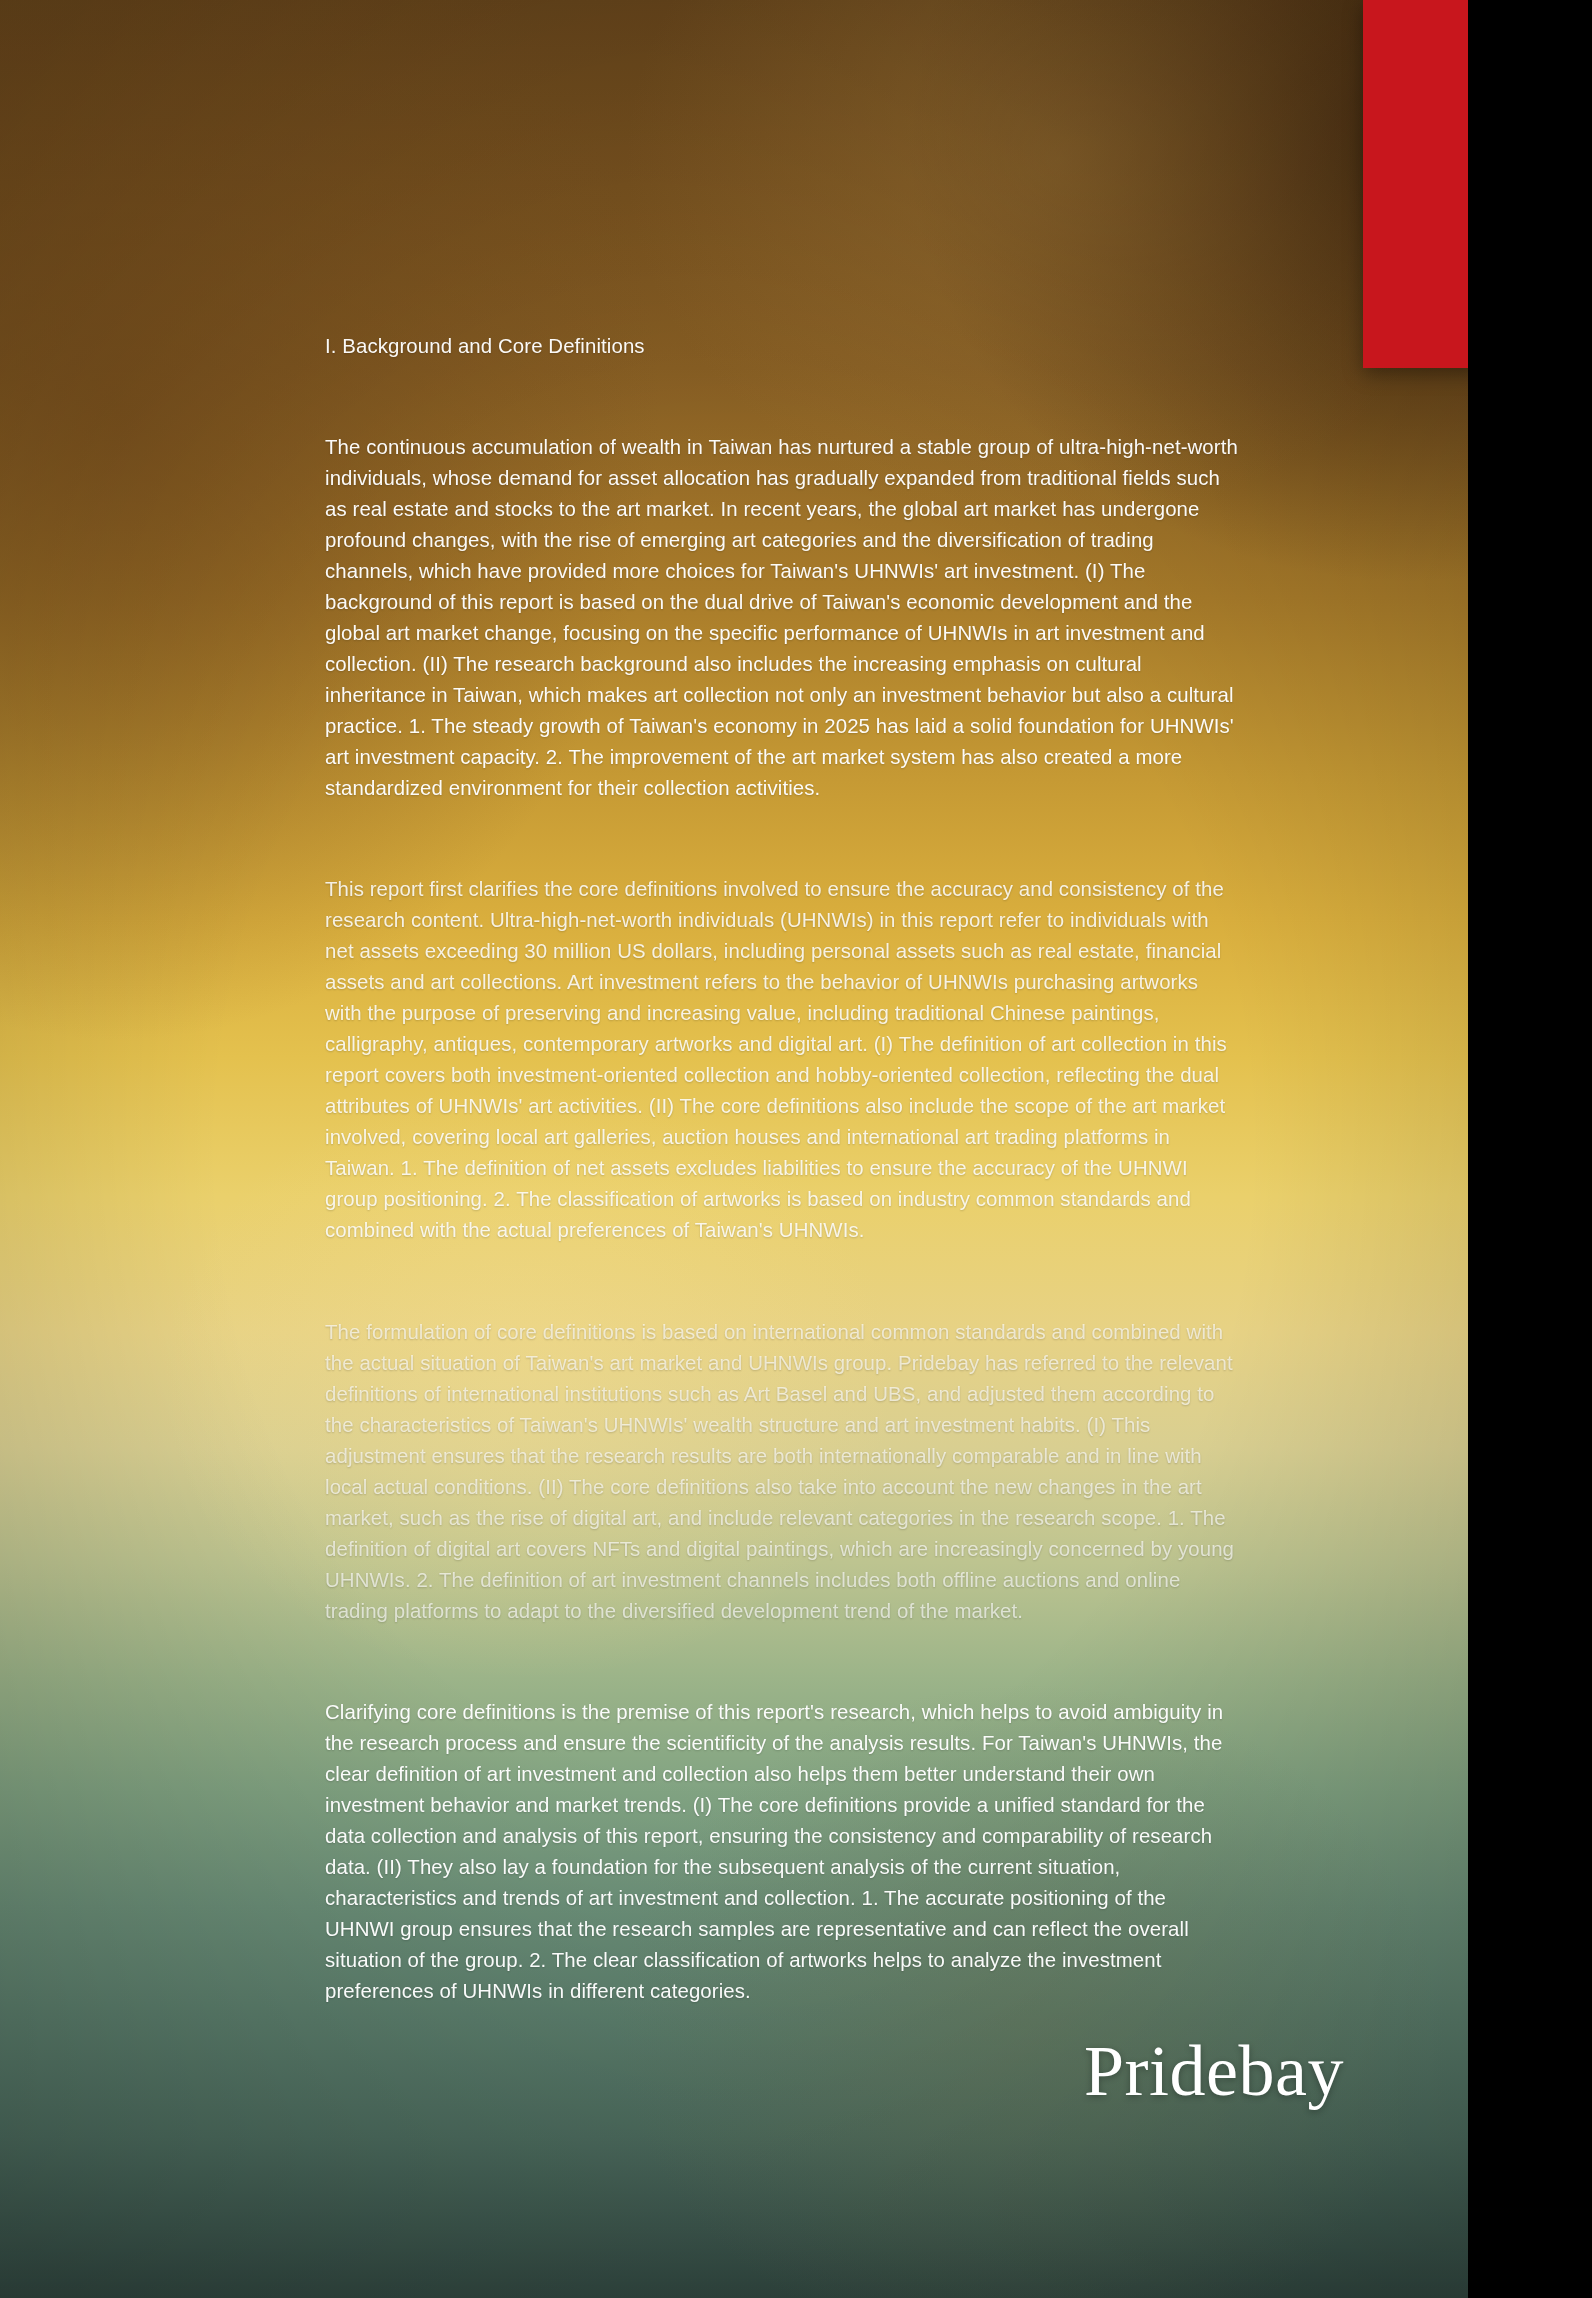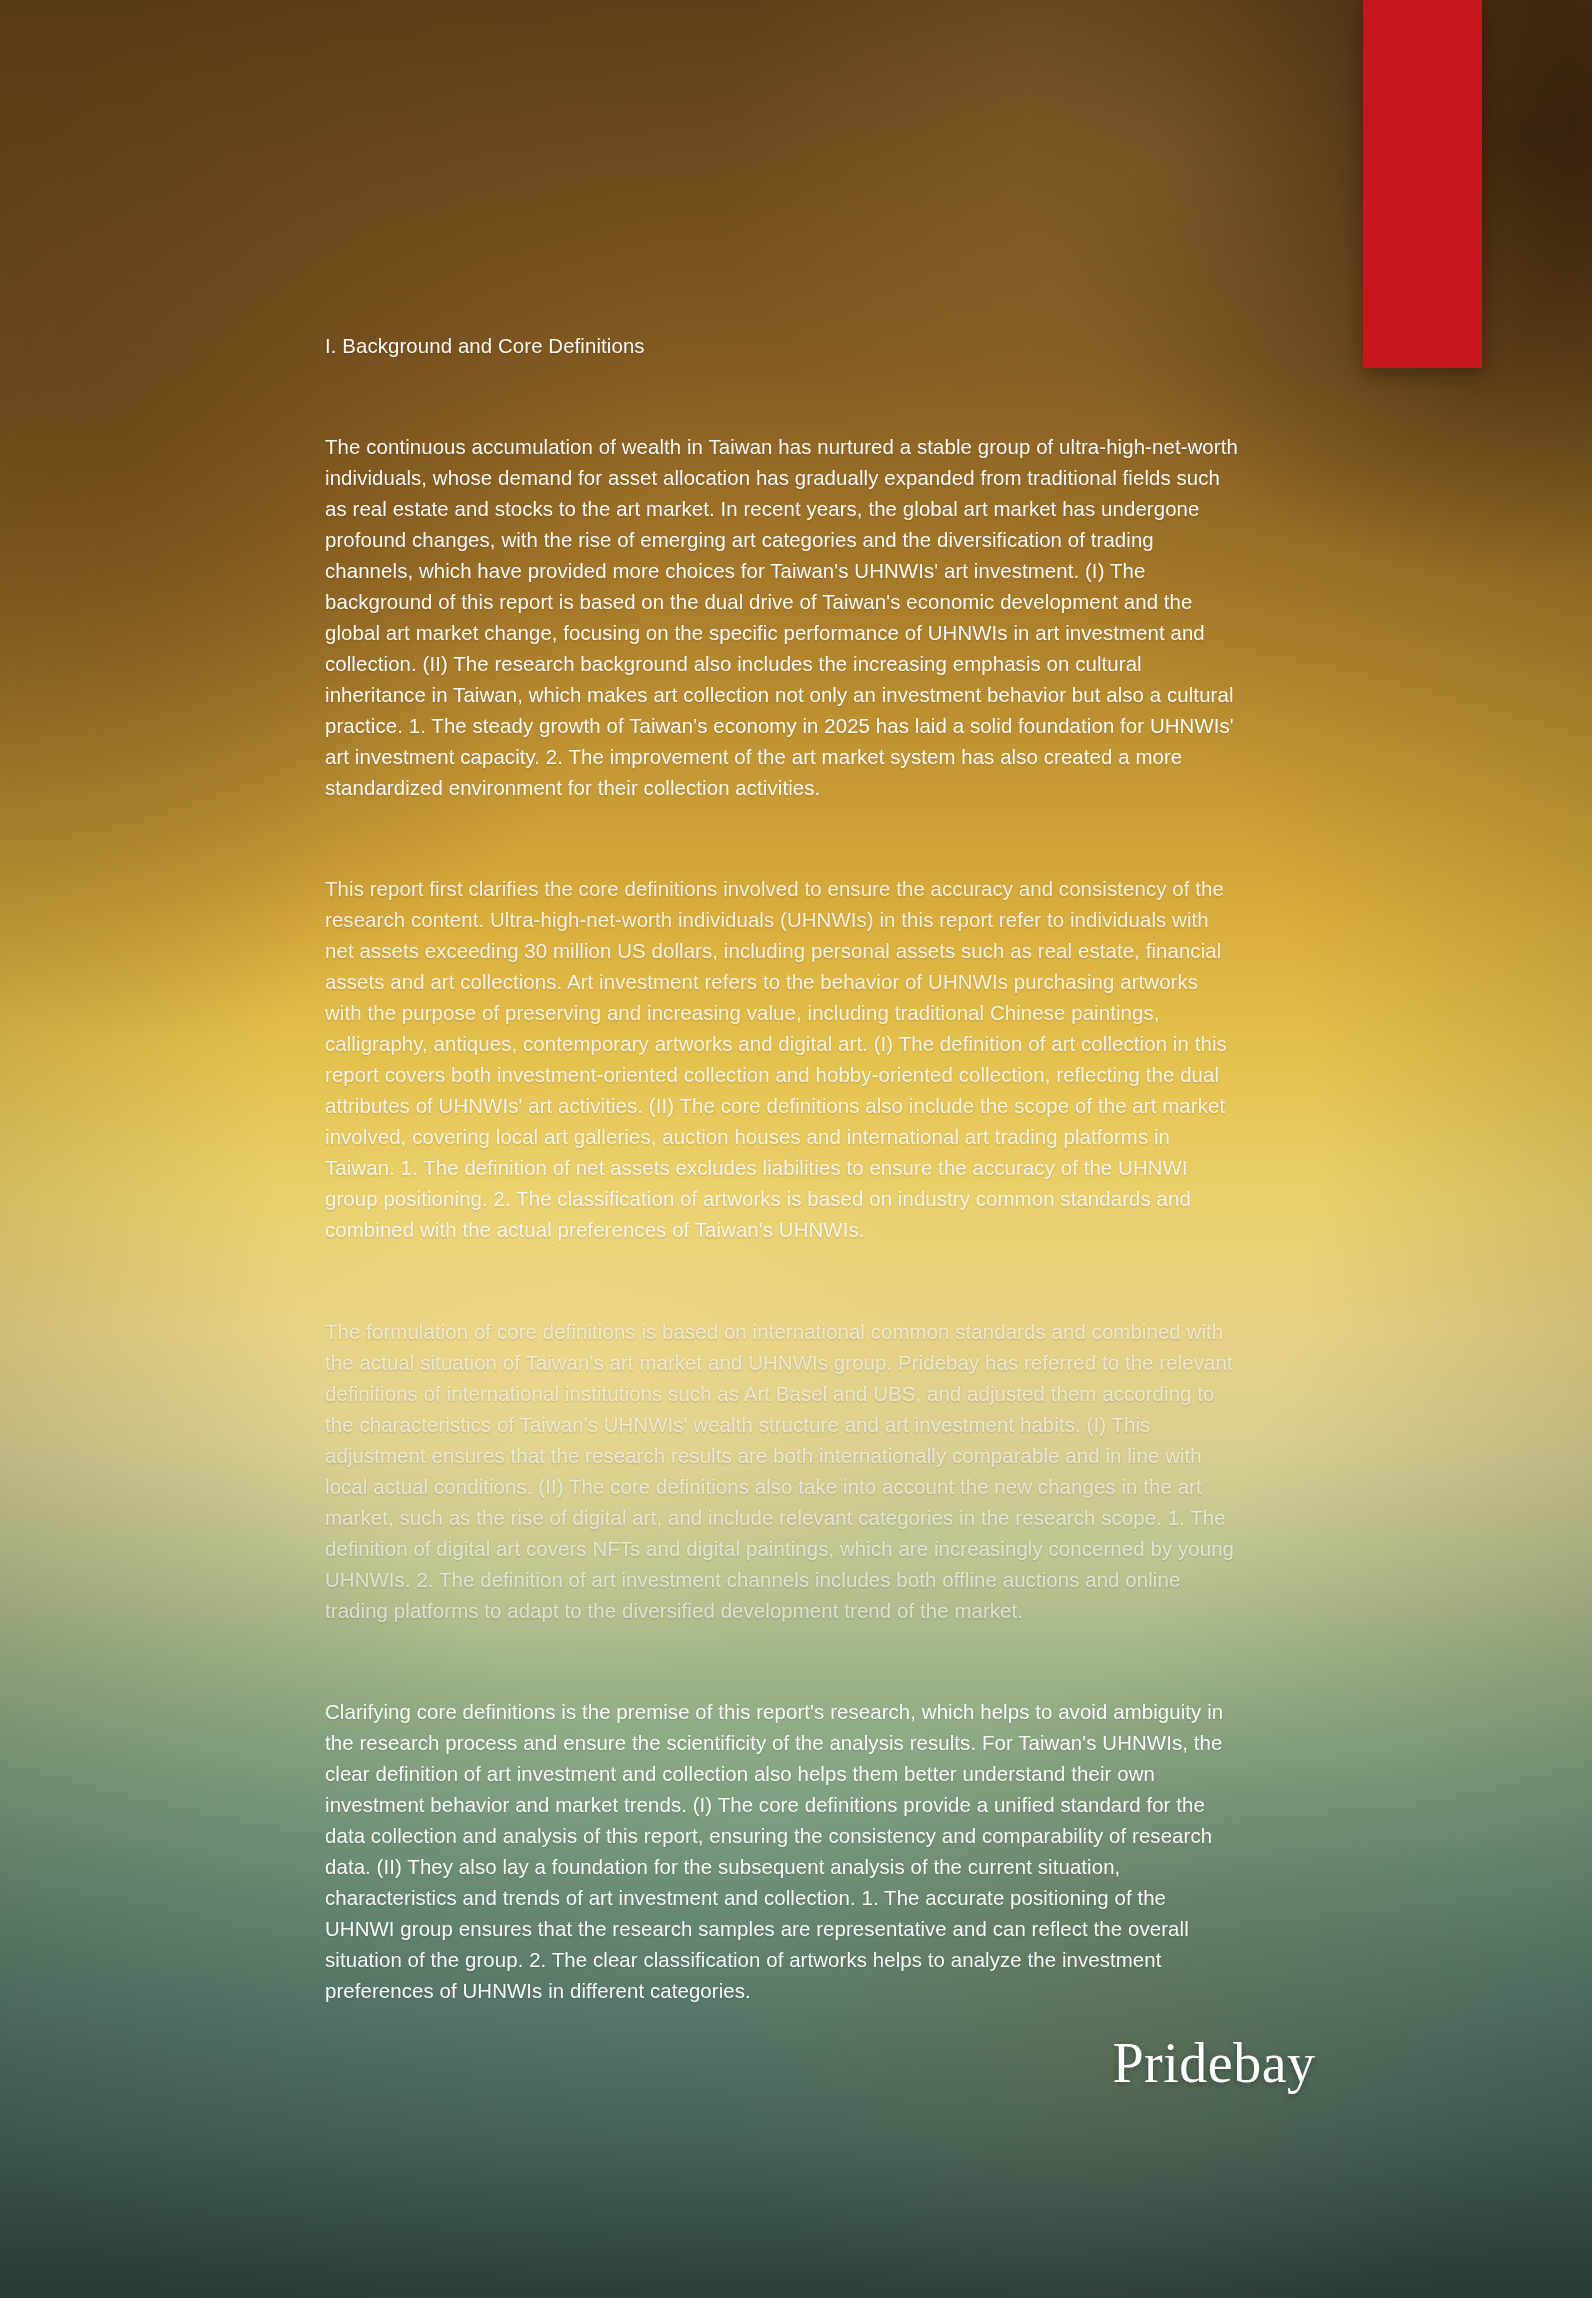--- a/index.html
+++ b/index.html
@@ -2,21 +2,21 @@
 <html><head>
 <meta charset="utf-8">
 <style>
   html, body {
     margin: 0;
     padding: 0;
     background: #000;
   }
   #page {
     position: relative;
-    width: 1592px;
+    width: 1468px;
     height: 2298px;
     overflow: hidden;
     font-family: "Liberation Sans", sans-serif;
   }
   
   .bg-base {
     position: absolute;
     inset: 0;
     background: linear-gradient(180deg,
         #6e4a1d 0%,
@@ -109,21 +109,21 @@
   .para-fade-4 { color: rgba(255,255,255,0.97); }
   
   .brand {
     position: absolute;
     left: 1045px;
     top: 2035px;
     width: 338px;
     text-align: center;
     color: #ffffff;
     font-family: "Liberation Serif", "DejaVu Serif", serif;
-    font-size: 56px;
+    font-size: 72px;
     letter-spacing: 0.5px;
     line-height: 1;
     text-shadow: 0 2px 6px rgba(0,0,0,0.30);
   }
 </style>
 </head>
 <body>
 
 <div id="page">
 

